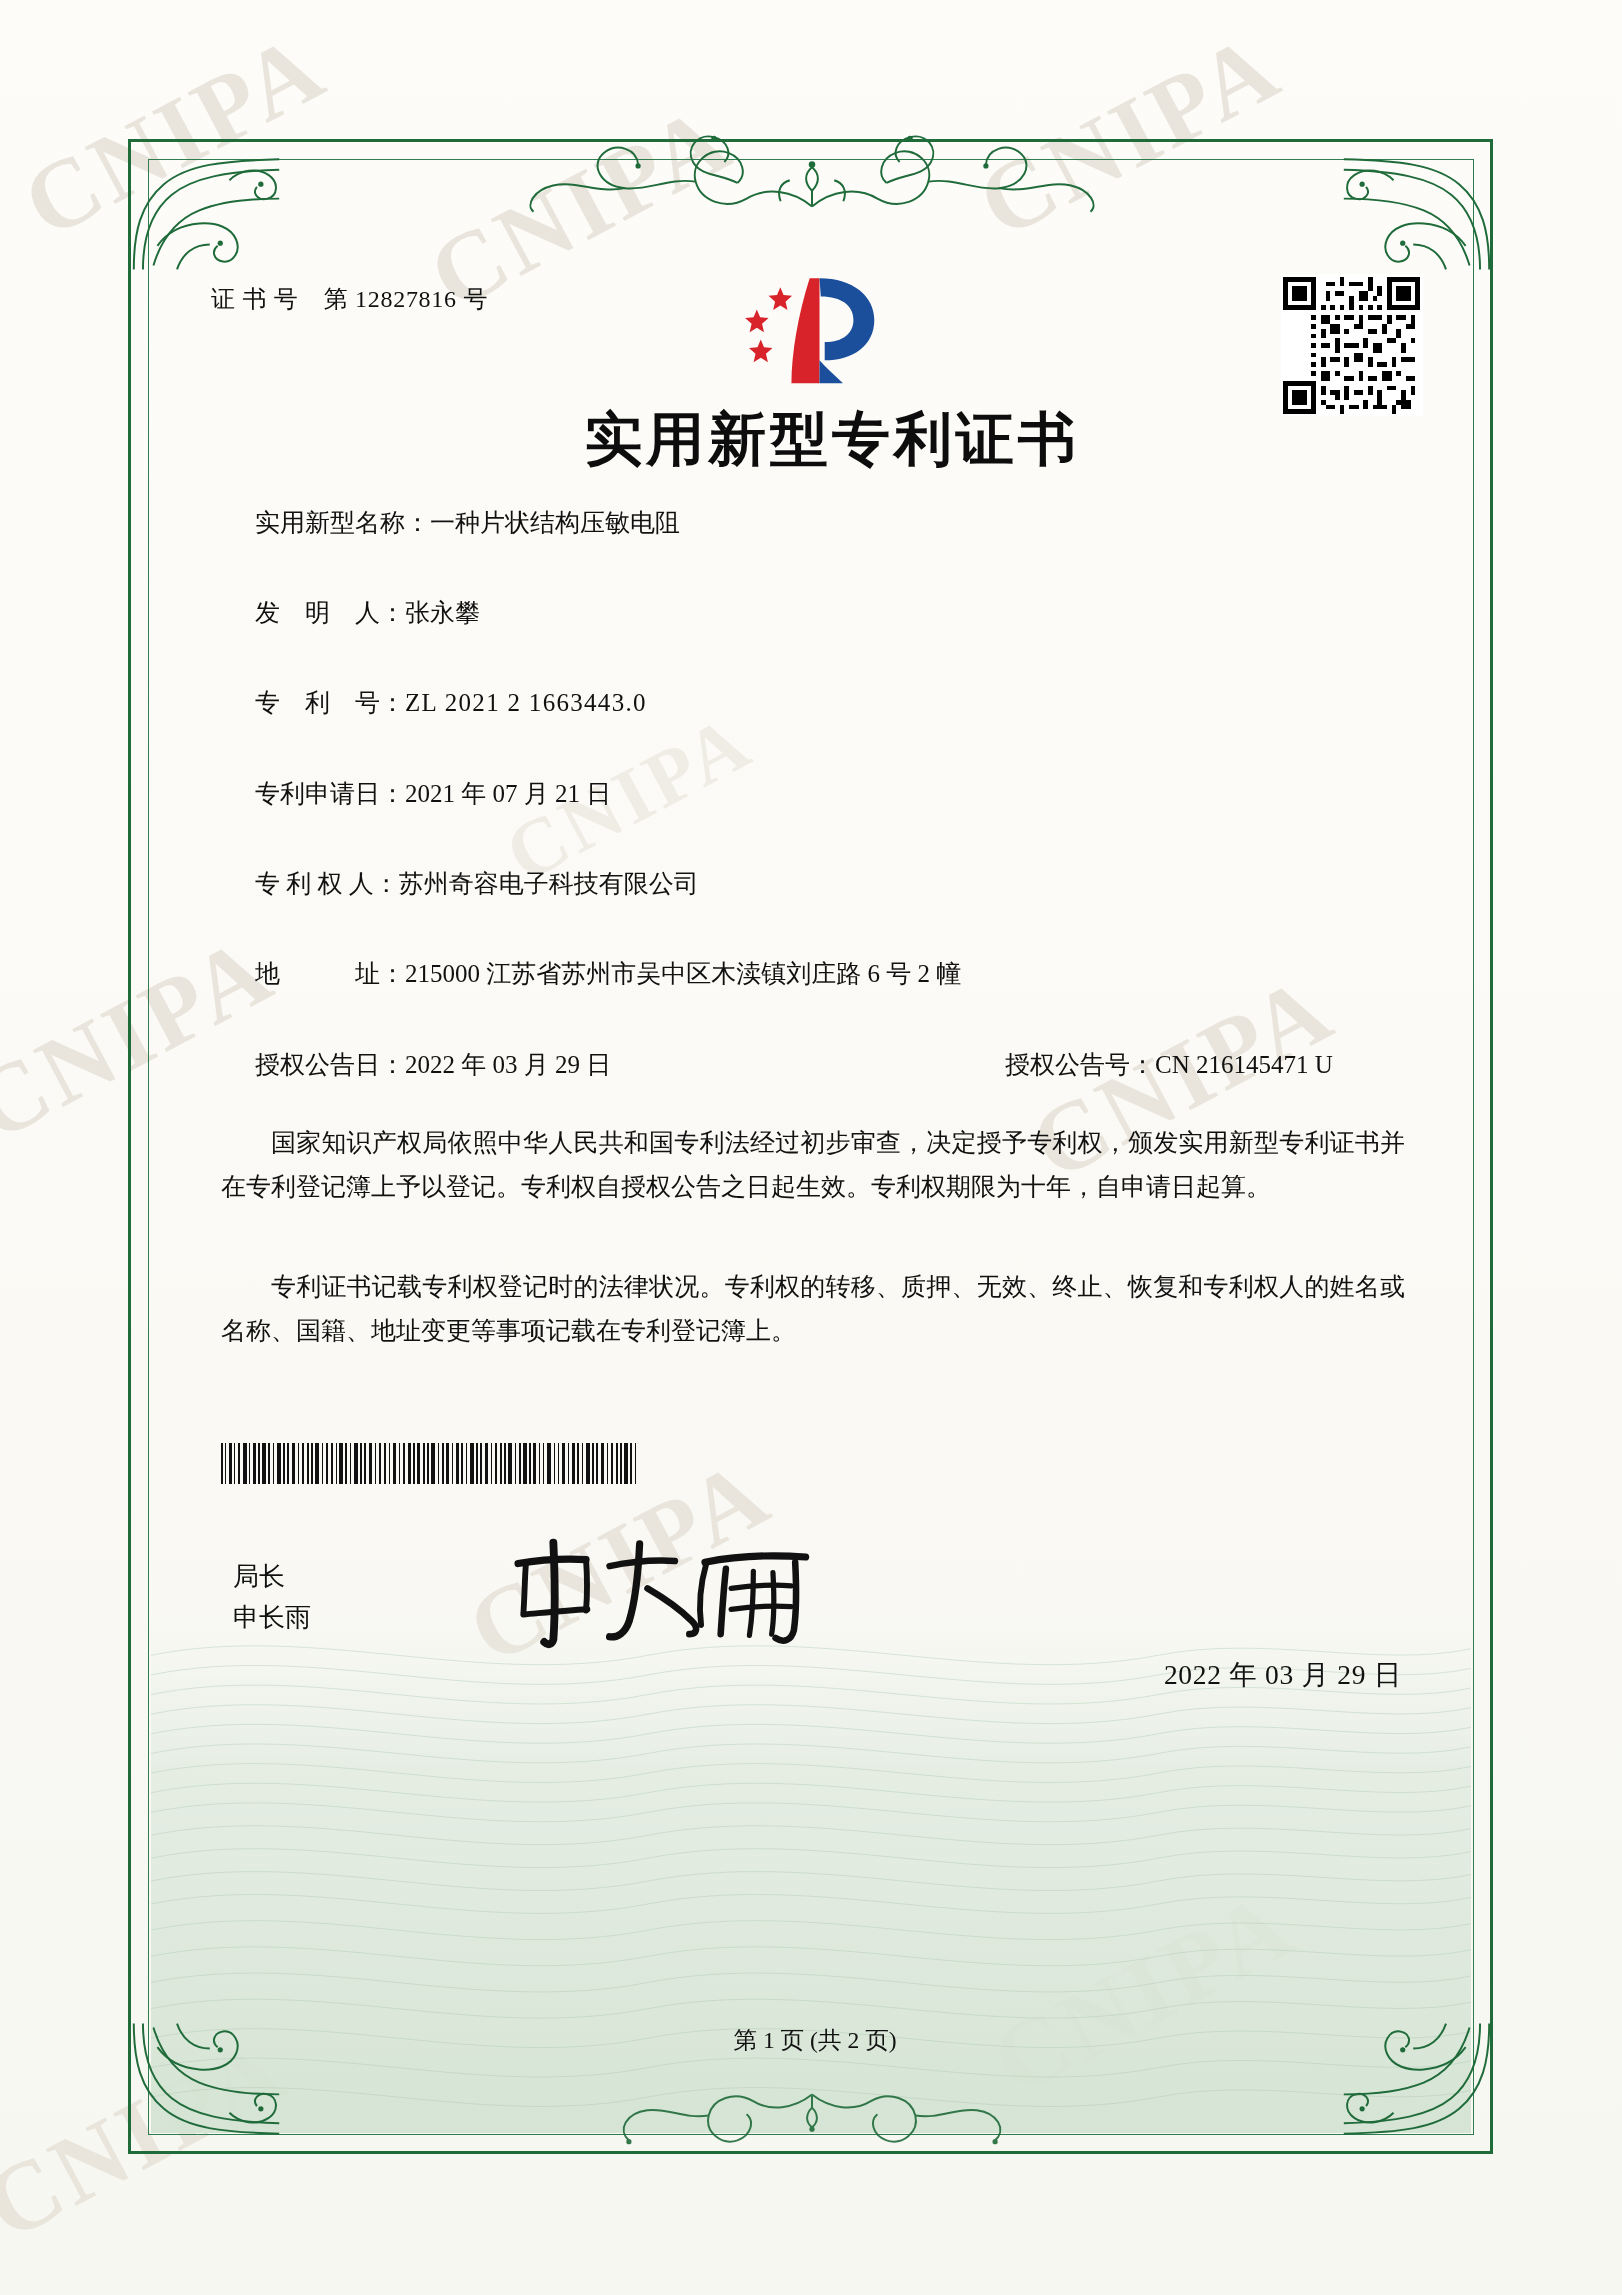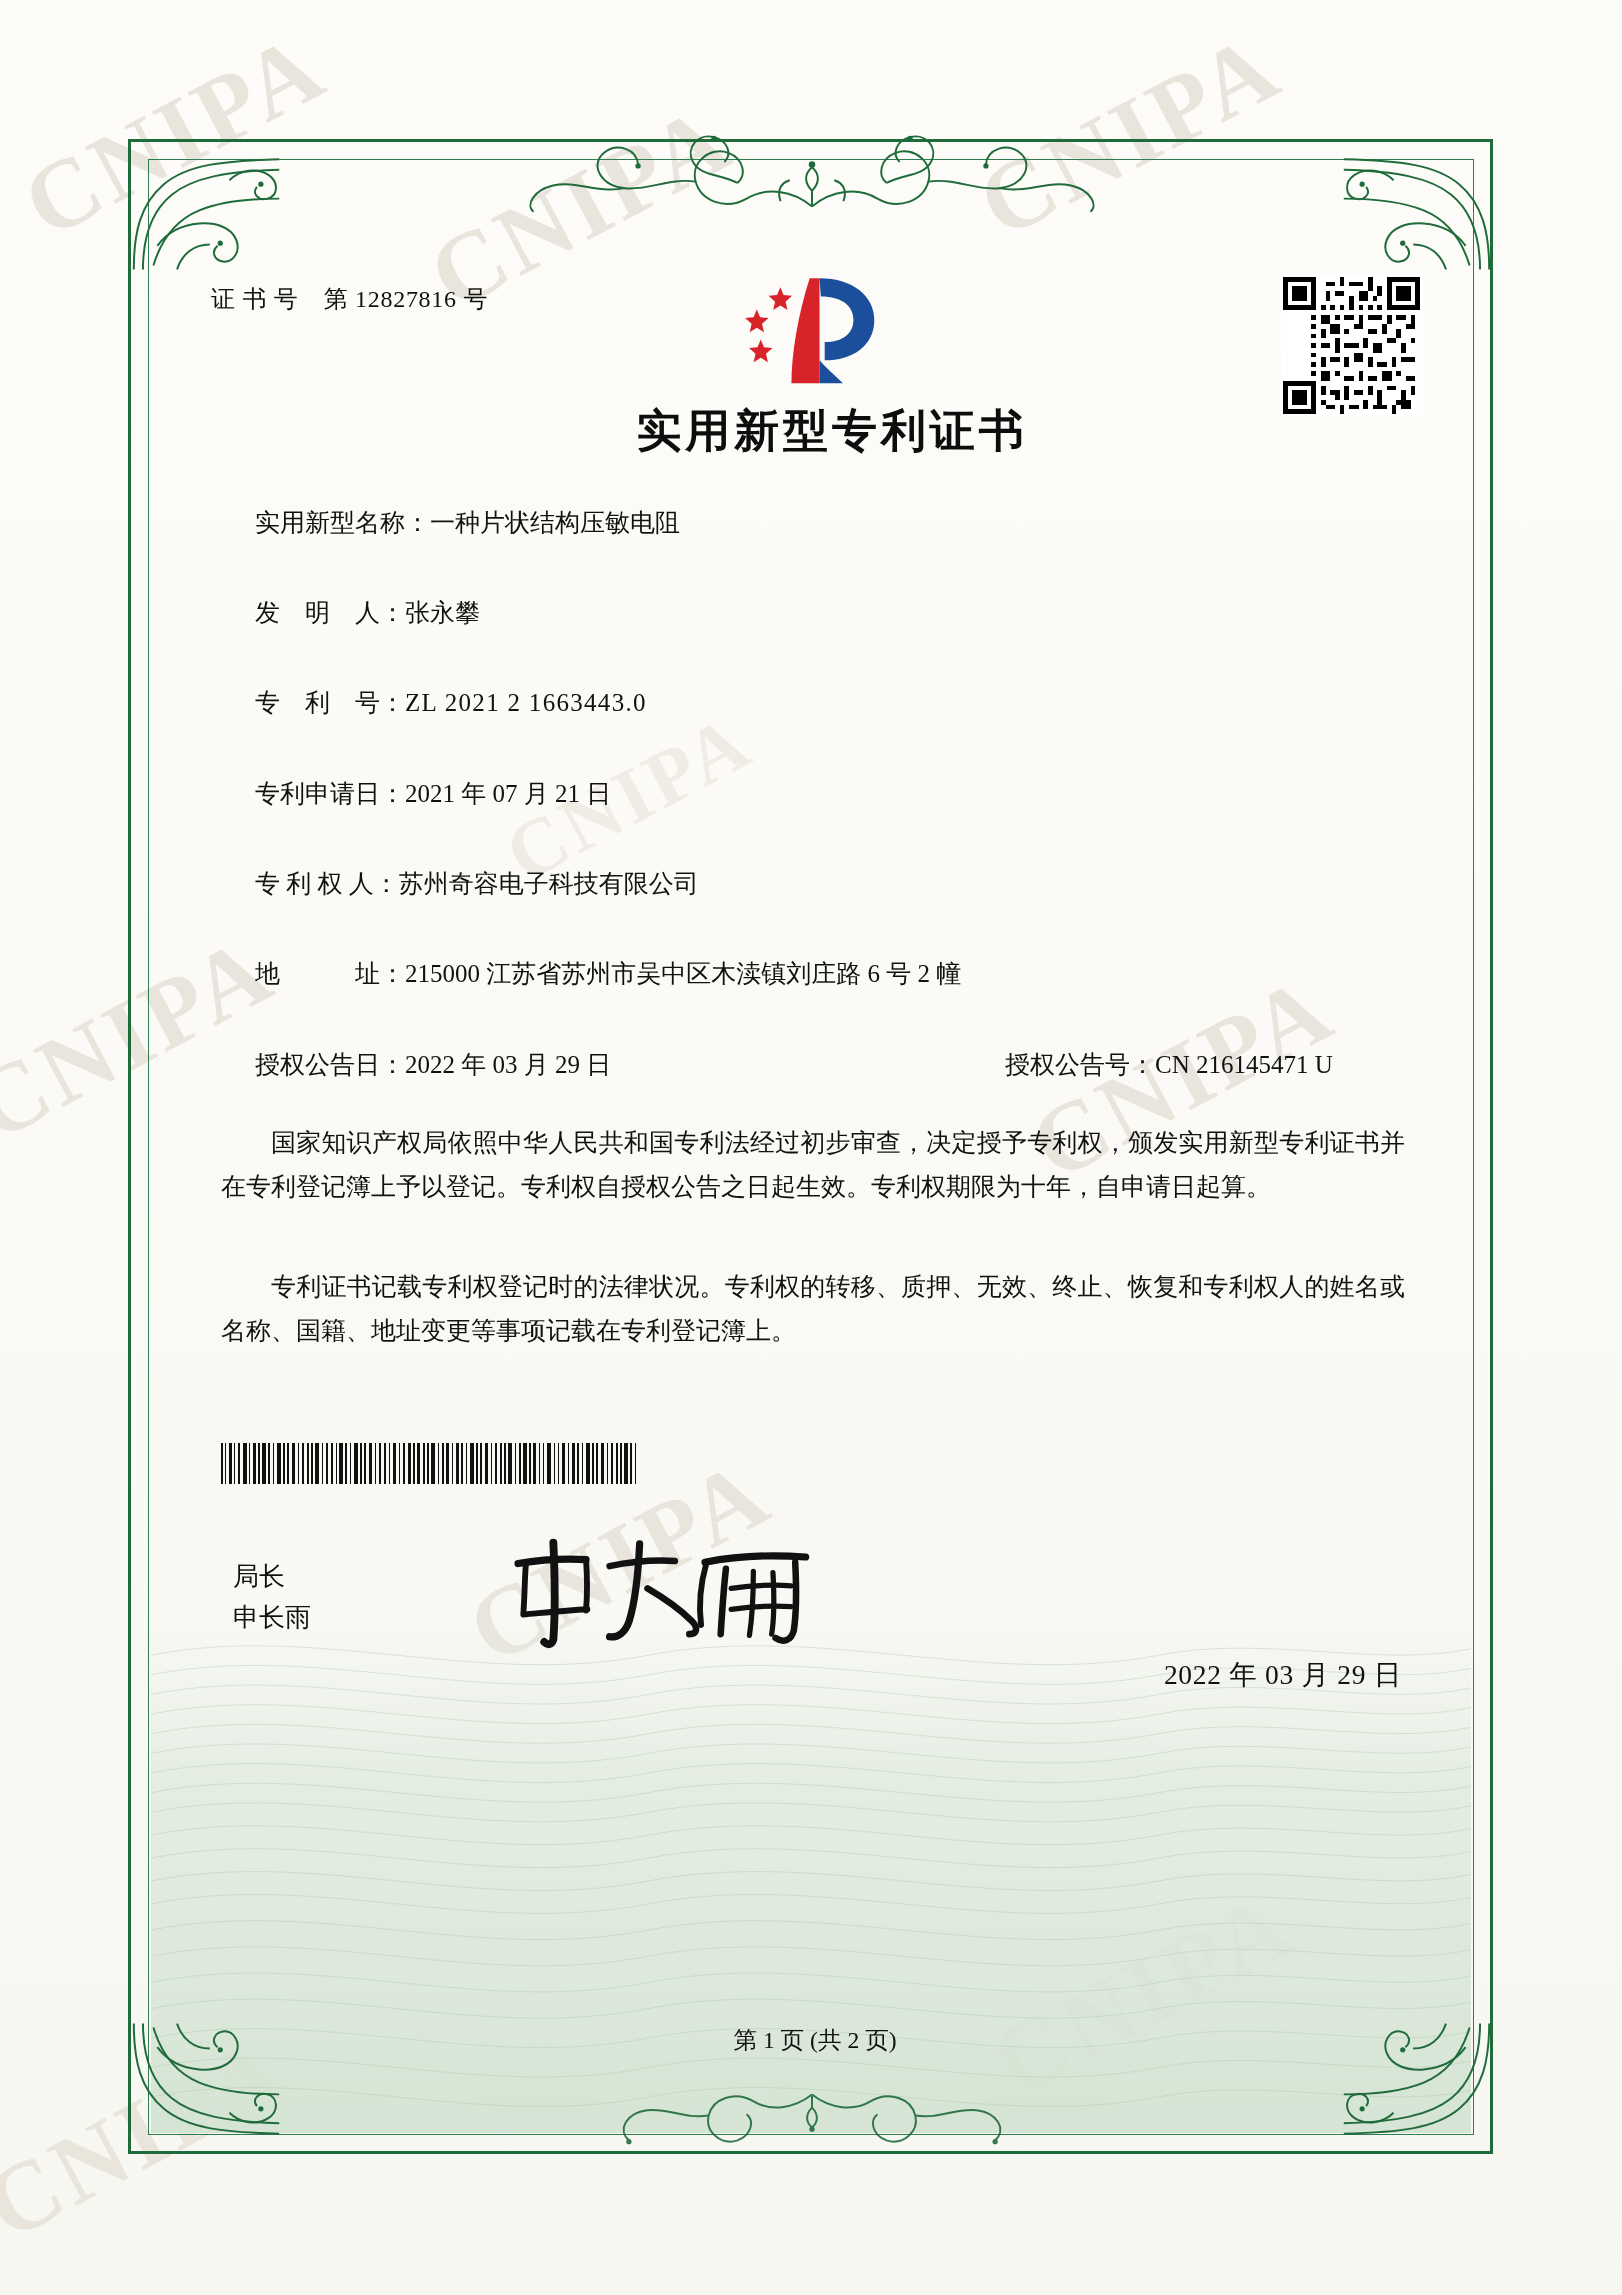--- a/index.html
+++ b/index.html
@@ -139,21 +139,21 @@
     width: 216px;
     height: 124px;
   }
   #emblem svg { width: 100%; height: 100%; display: block; }
 
   #doc-title {
     position: absolute;
     left: 0; right: 0;
     top: 242px;
     text-align: center;
-    font-size: 45px;
+    font-size: 58px;
     font-weight: 700;
     letter-spacing: 3.9px;
     color: #0d0d0d;
     font-family: "Liberation Serif", serif;
     margin-left: 42px;
   }
 
   
   .field {
     position: absolute;

